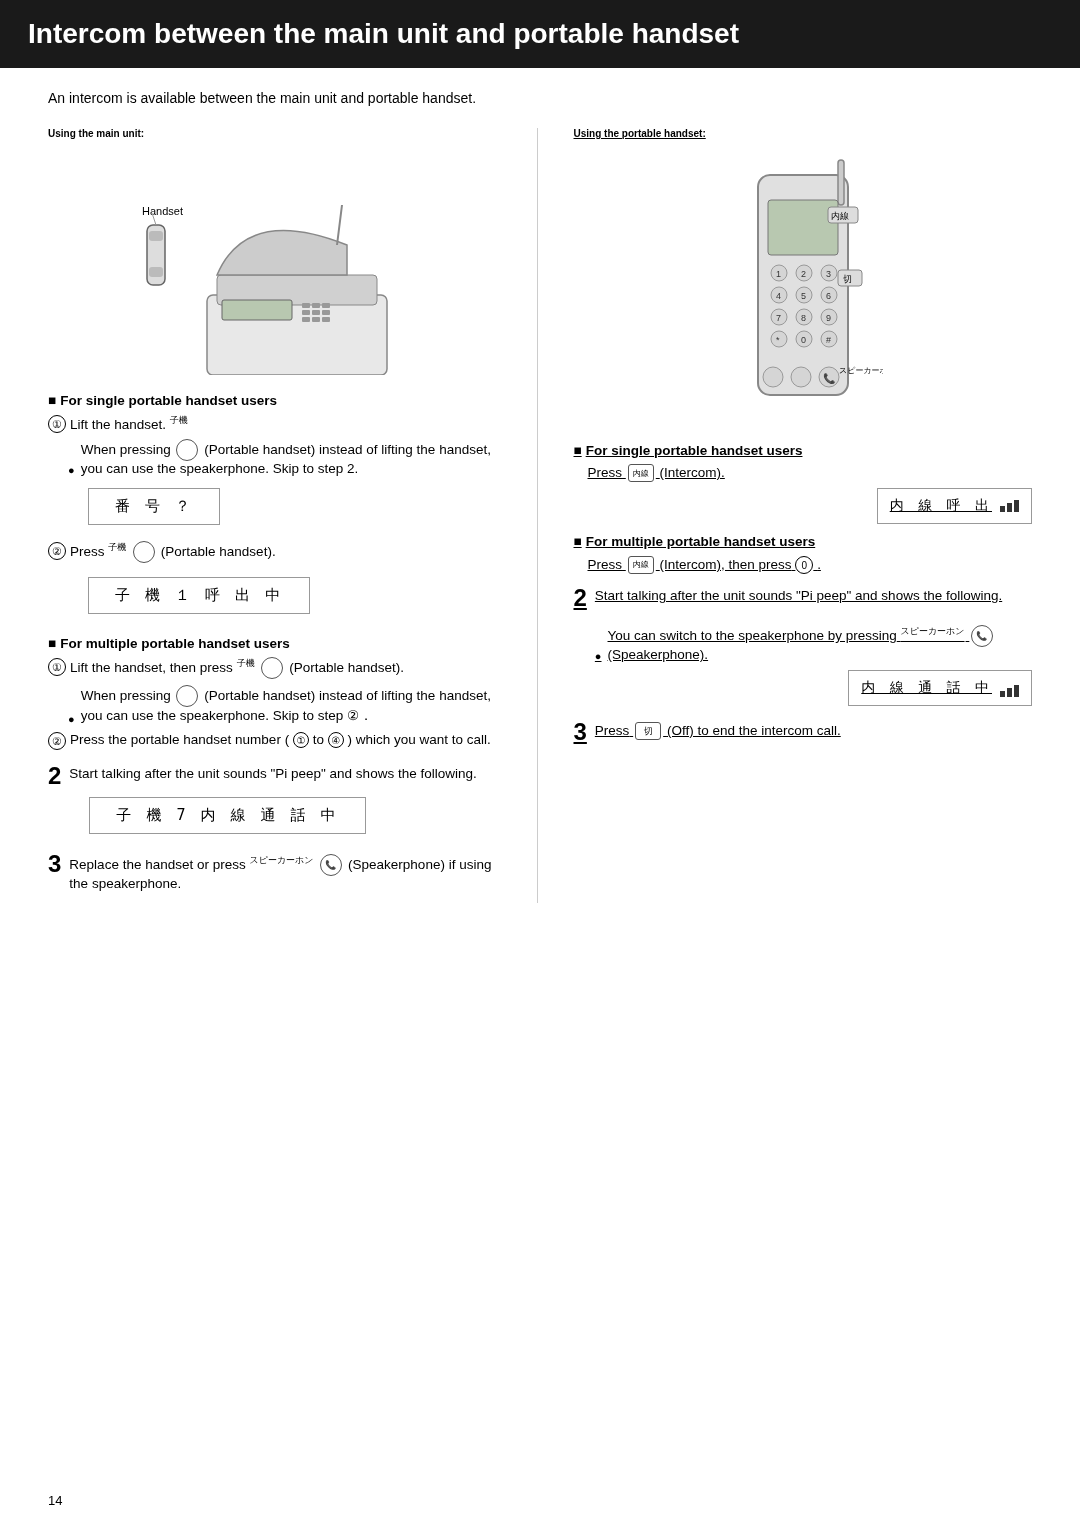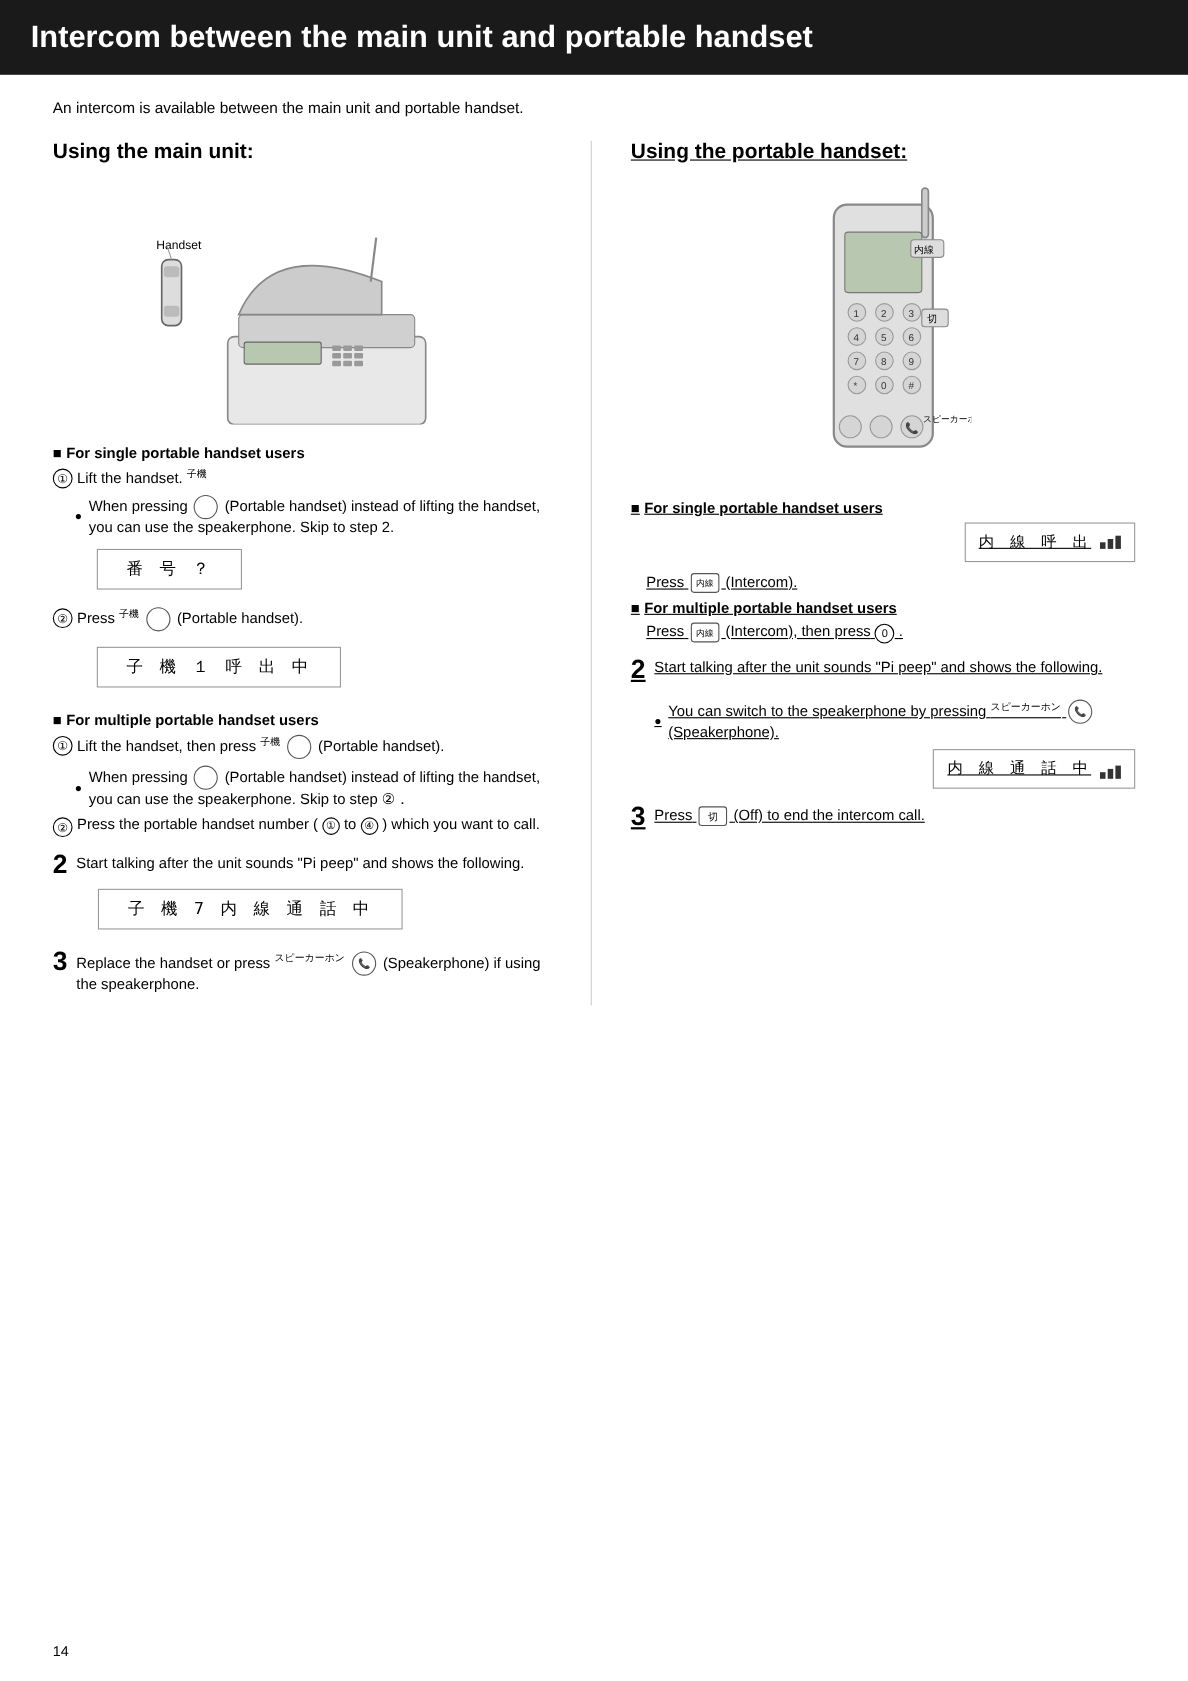--- a/index.html
+++ b/index.html
@@ -42,21 +42,21 @@
       flex: 1;
       padding-right: 30px;
       border-right: 1px solid #ccc;
     }
     .col-right {
       flex: 1;
       padding-left: 36px;
       text-decoration: underline;
     }
     .section-header {
-      font-size: 19px;
+      font-size: 10px;
       font-weight: bold;
       margin-bottom: 16px;
     }
     .device-image-container {
       display: flex;
       justify-content: center;
       margin-bottom: 18px;
       min-height: 220px;
       align-items: center;
     }
@@ -95,21 +95,21 @@
       width: 18px;
       height: 18px;
       border: 1.2px solid #000;
       border-radius: 50%;
       font-size: 11px;
       flex-shrink: 0;
       margin-top: 1px;
     }
     .bullet-item {
       display: flex;
-      align-items: center;
+      align-items: flex-end;
       margin-left: 20px;
       margin-bottom: 4px;
       font-size: 13.5px;
     }
     .bullet-item::before {
       content: '●';
       margin-right: 6px;
       font-size: 11px;
       margin-top: 2px;
       flex-shrink: 0;
@@ -384,34 +384,34 @@
             <circle cx="68" cy="12" r="10" fill="#d5d5d5" stroke="#999" stroke-width="1"></circle>
 
             <text x="78" y="8" font-size="8" fill="#000" font-family="Arial">スピーカーホン</text>
 
             <text x="62" y="17" font-size="10" fill="#333">📞</text>
           </g>
         </svg>
       </div>
 
       <div class="subsection-title">For single portable handset users</div>
+      <div style="margin-bottom:6px;font-size:13.5px;margin-left:14px;">
+        <span>Press</span>
+        <span class="button-icon-sq" style="font-size:8px;">内線</span>
+        <span>(Intercom).</span>
+      </div>
       <div style="display:flex;justify-content:flex-end;margin-bottom:10px;">
         <div style="border:1px solid #999;padding:8px 12px;font-size:14px;letter-spacing:3px;font-family:monospace;display:flex;align-items:center;gap:8px;">
           <span>内 線 呼 出</span>
           <span style="display:inline-flex;align-items:flex-end;gap:2px;">
             <span style="width:5px;height:6px;background:#333;display:block;"></span>
             <span style="width:5px;height:9px;background:#333;display:block;"></span>
             <span style="width:5px;height:12px;background:#333;display:block;"></span>
           </span>
         </div>
-      </div>
-      <div style="margin-bottom:6px;font-size:13.5px;margin-left:14px;">
-        <span>Press</span>
-        <span class="button-icon-sq" style="font-size:8px;">内線</span>
-        <span>(Intercom).</span>
       </div>
 
       <div class="subsection-title">For multiple portable handset users</div>
       <div style="margin-bottom:14px;font-size:13.5px;margin-left:14px;">
         <span>Press</span>
         <span class="button-icon-sq" style="font-size:8px;">内線</span>
         <span>(Intercom), then press</span>
         <span class="circle-num" style="width:18px;height:18px;font-size:10px;">0</span>
         <span>.</span>
       </div>

